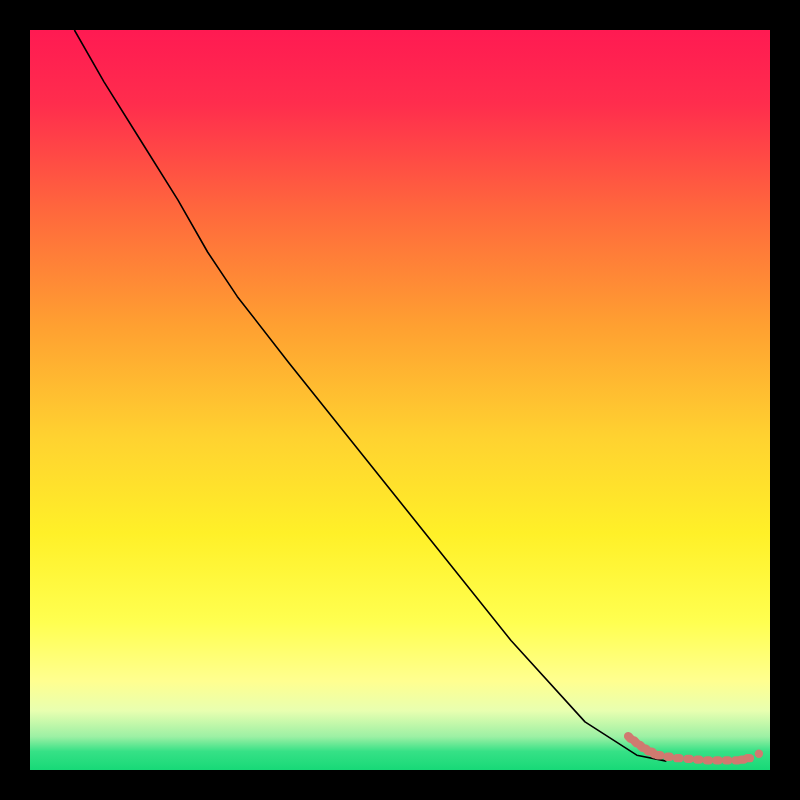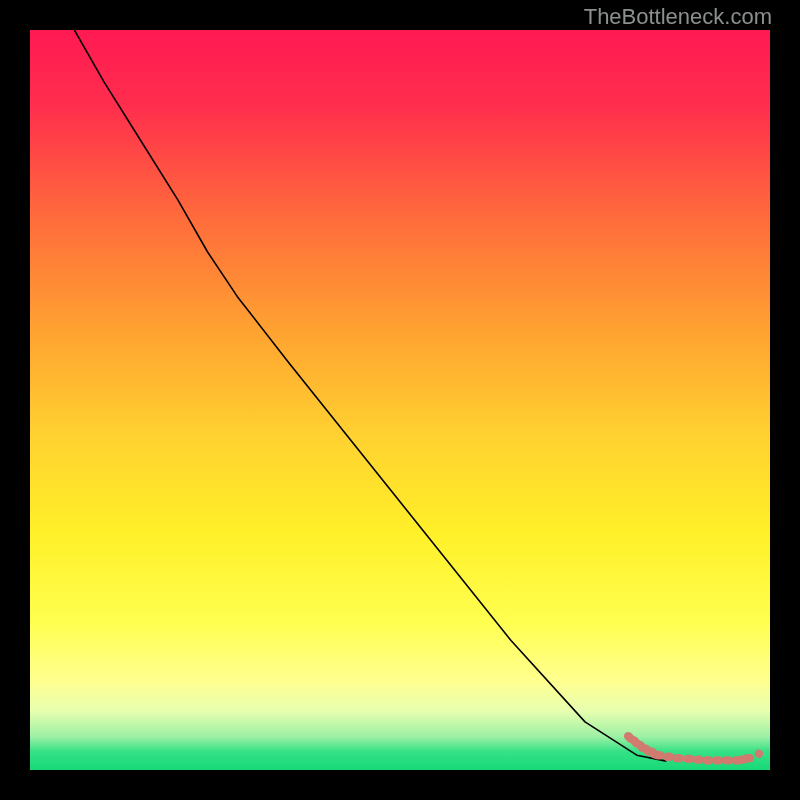--- a/index.html
+++ b/index.html
@@ -39,21 +39,20 @@
     font-size: 22px;
     font-weight: 400;
     font-family: Arial, Helvetica, sans-serif;
     user-select: none;
   }
 </style>
 </head>
 <body>
 
 <div class="frame">
-  <div class="watermark">TheBottleneck.com</div>
   <div class="plot-area">
     <svg viewBox="0 0 740 740" preserveAspectRatio="none">
       <defs>
         <linearGradient id="bg-grad" x1="0" y1="0" x2="0" y2="1">
             <stop offset="0%" stop-color="#ff1a52"></stop>
             <stop offset="10%" stop-color="#ff2d4d"></stop>
             <stop offset="25%" stop-color="#ff6a3c"></stop>
             <stop offset="40%" stop-color="#ffa031"></stop>
             <stop offset="55.00000000000001%" stop-color="#ffd230"></stop>
             <stop offset="68%" stop-color="#fff028"></stop>

